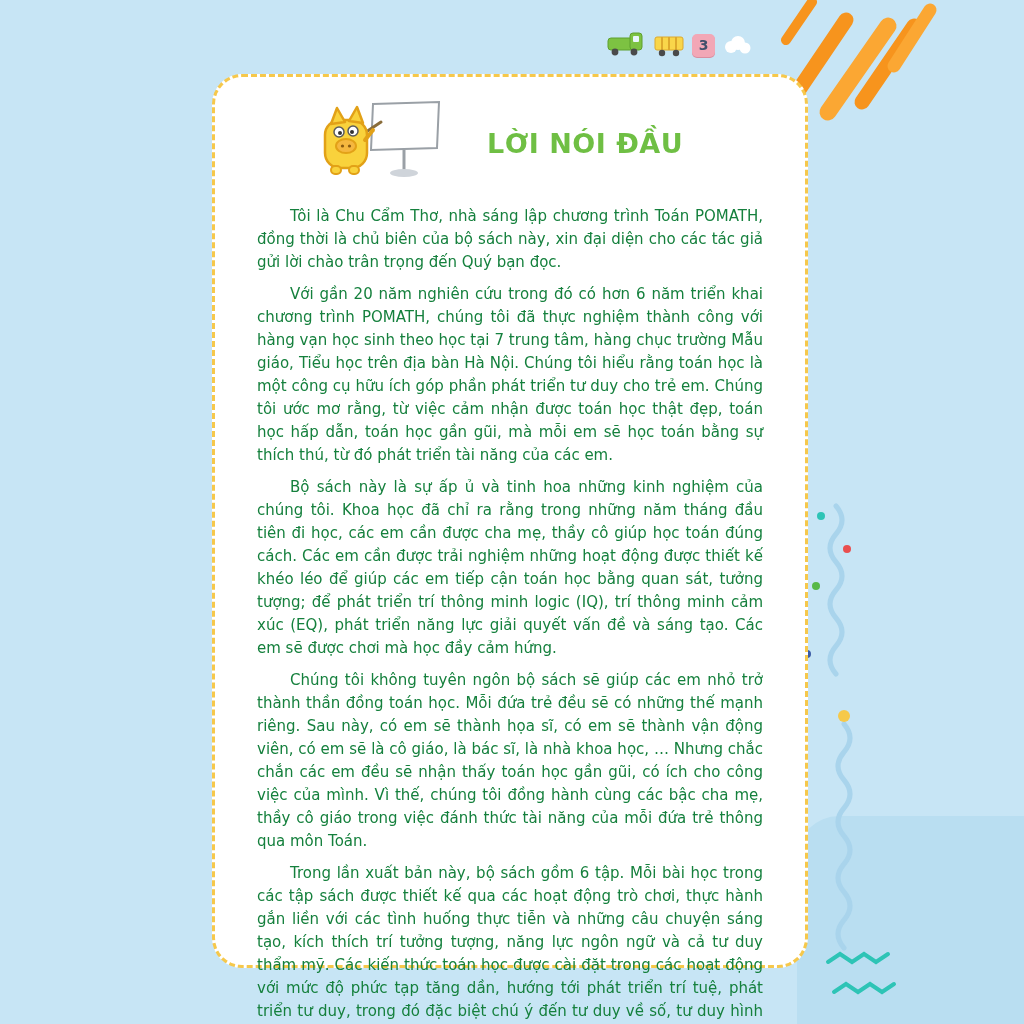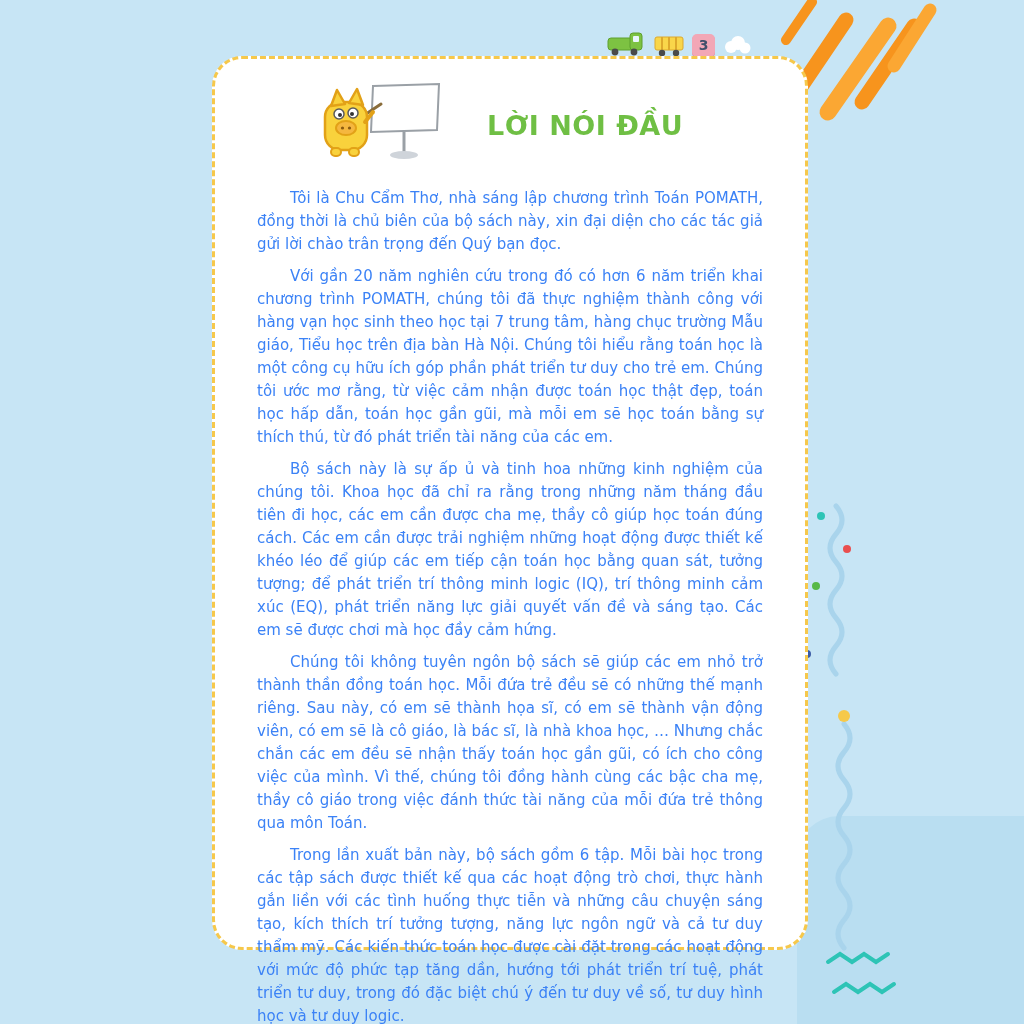--- a/index.html
+++ b/index.html
@@ -21,21 +21,21 @@
     width: 240px;
     height: 220px;
     background: #B9DEF1;
     border-top-left-radius: 42px;
   }
 
   
   .card {
     position: absolute;
     left: 212px;
-    top: 56px;
+    top: 74px;
     width: 596px;
     height: 894px;
     background: #ffffff;
     border: 3px dashed #F6C84B;
     border-radius: 30px;
     padding: 14px 42px 0 42px;
   }
 
   .card-header {
     display: flex;
@@ -50,21 +50,21 @@
     font-weight: bold;
     color: #6FBF44;
     letter-spacing: 0.5px;
     white-space: nowrap;
   }
 
   .card-text p {
     margin: 0 0 9px 0;
     font-size: 15px;
     line-height: 23px;
-    color: #3b82f6;
+    color: #15803d;
     text-align: justify;
     text-indent: 2.2em;
   }
 
   
   .train-row {
     position: absolute;
     left: 606px;
     top: 32px;
     display: flex;

